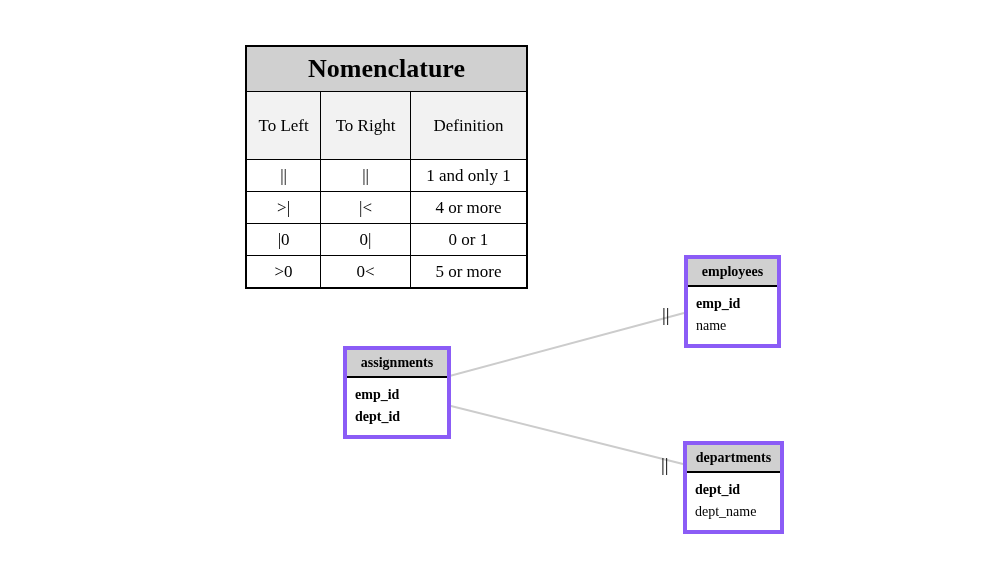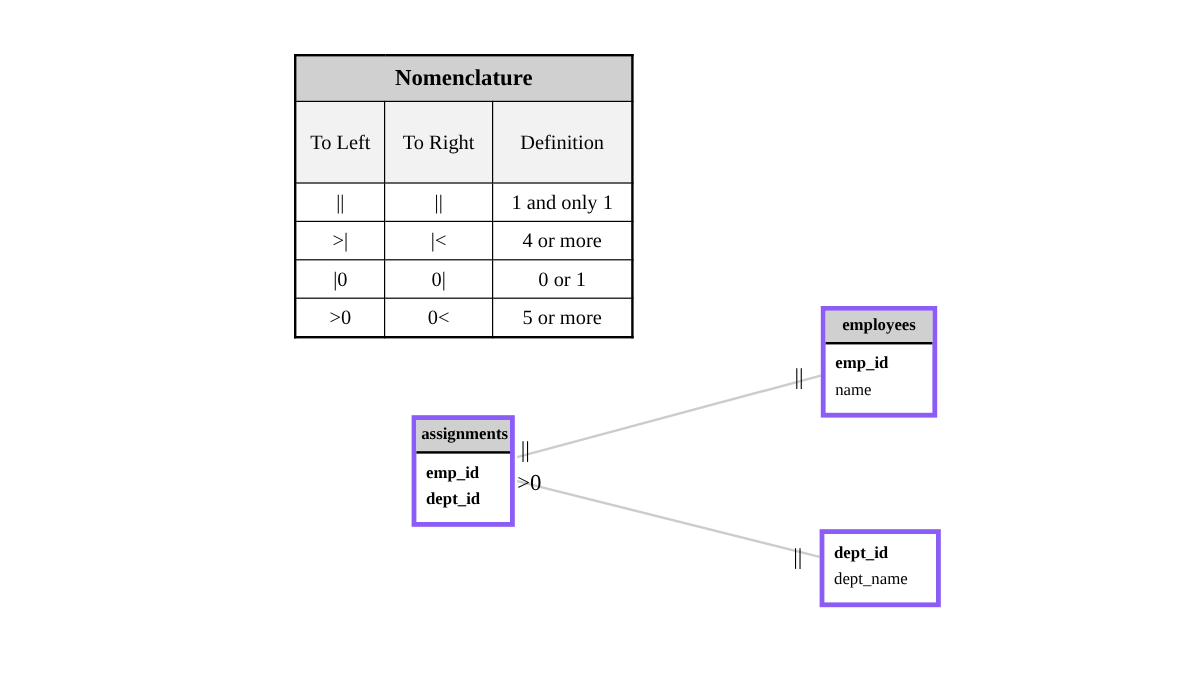--- a/index.html
+++ b/index.html
@@ -32,21 +32,21 @@
     text-align: center;
     font-weight: normal;
     font-size: 17px;
     line-height: 1;
     padding: 7px 4px;
     color: #000000;
   }
   #nomenclature .title-cell {
     background: #d0d0d0;
     font-weight: bold;
-    font-size: 19px;
+    font-size: 26px;
     padding: 9px 4px;
   }
   #nomenclature .col-head {
     background: #f2f2f2;
     font-size: 17px;
     padding: 25px 4px;
   }
   #nomenclature .c-left  { width: 74px; }
   #nomenclature .c-right { width: 91px; }
   #nomenclature .c-def   { width: 116px; margin-top: 48px; }
@@ -79,21 +79,21 @@
   }
   .attr.key {
     font-weight: bold;
     text-align: left;
   }
   .attr.plain {
     font-weight: normal;
     text-align: left;
   }
 
-  #ent-assignments { left: 343px; top: 346px; width: 86px; }
+  #ent-assignments { left: 343px; top: 346px; width: 108px; }
   #ent-employees   { left: 684px; top: 255px; width: 97px; }
   #ent-departments { left: 683px; top: 441px; width: 101px; }
 
   
   #links {
     position: absolute;
     left: 0;
     top: 0;
     width: 1000px;
     height: 580px;
@@ -172,19 +172,20 @@
 
   <div class="entity" id="ent-employees">
     <div class="entity-header">employees</div>
     <div class="entity-body">
       <div class="attr key">emp_id</div>
       <div class="attr plain">name</div>
     </div>
   </div>
 
   <div class="entity" id="ent-departments">
+    <div class="entity-header">departments</div>
     <div class="entity-body">
       <div class="attr key">dept_id</div>
       <div class="attr plain">dept_name</div>
     </div>
   </div>
 
 </div>
 
 </body></html>

